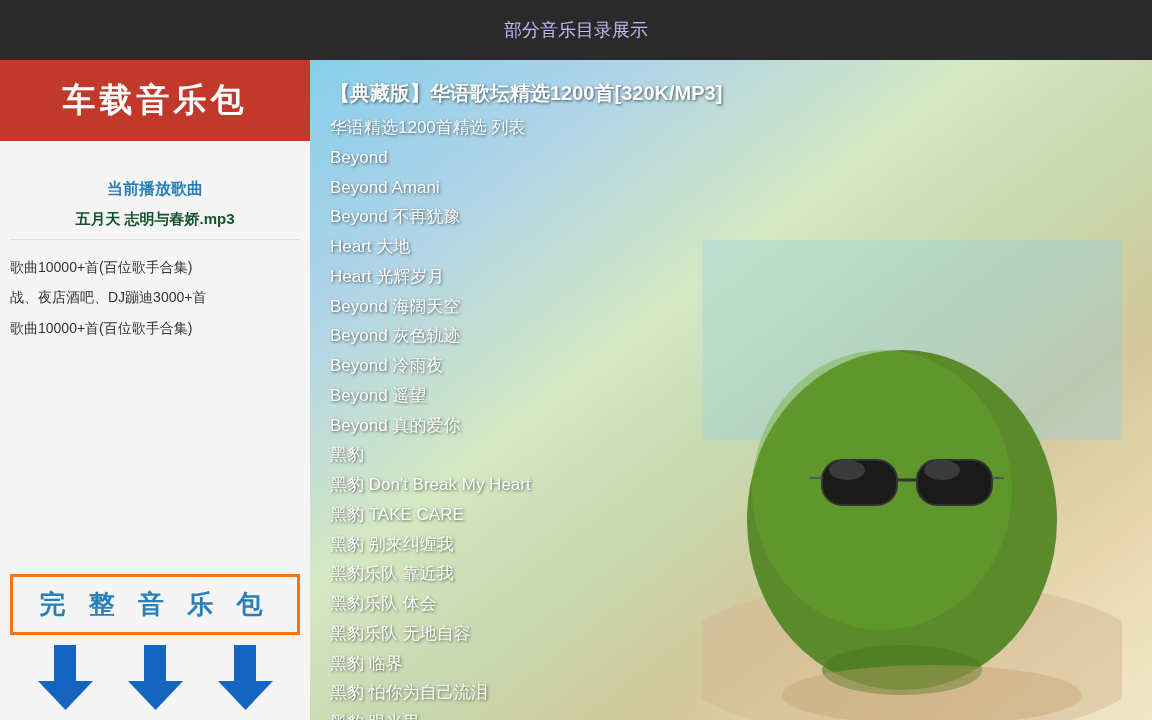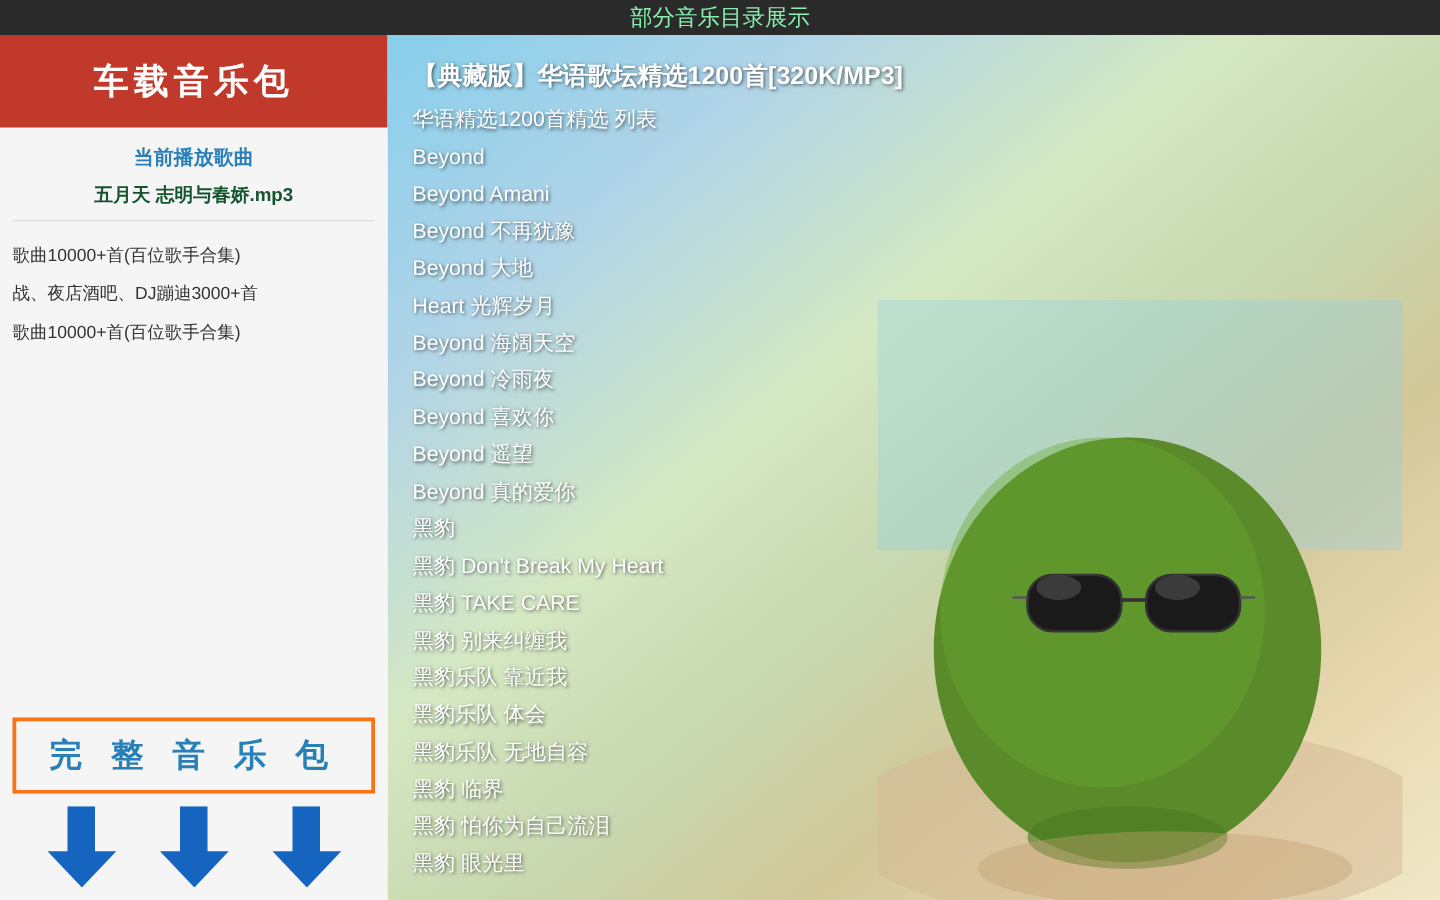--- a/index.html
+++ b/index.html
@@ -9,23 +9,23 @@
       overflow: hidden;
       font-family: "Microsoft YaHei", "SimHei", sans-serif;
       display: flex;
       flex-direction: column;
     }
 
     
     #top-bar {
       width: 100%;
       background: #2a2a2a;
-      color: #86efac;
-      text-align: center;
-      padding: 2px 0;
+      color: #c4b5fd;
+      text-align: center;
+      padding: 18px 0;
       font-size: 18px;
       flex-shrink: 0;
     }
 
     
     #main {
       display: flex;
       flex: 1;
       overflow: hidden;
     }
@@ -37,32 +37,33 @@
       background: #f5f5f5;
       display: flex;
       flex-direction: column;
       height: 100%;
     }
 
     #sidebar-header {
       background: #c0392b;
       color: #fff;
       text-align: center;
-      font-size: 28px;
+      font-size: 33px;
       font-weight: bold;
       padding: 18px 0;
       letter-spacing: 4px;
     }
 
     #sidebar-current {
       text-align: center;
       padding: 14px 10px 6px;
       font-size: 16px;
       color: #2980b9;
       font-weight: bold;
+      margin-top: 24px;
     }
 
     #sidebar-song {
       text-align: center;
       color: #14532d;
       font-size: 15px;
       font-weight: bold;
       padding: 4px 10px 10px;
     }
 
@@ -237,25 +238,25 @@
       <ellipse cx="230" cy="455" rx="150" ry="30" fill="#c4a070" opacity="0.4"></ellipse>
     </svg>
 
     <div id="song-list-overlay">
 
     <div class="song-entry header-entry">【典藏版】华语歌坛精选1200首[320K/MP3]</div>
         <div class="song-entry">华语精选1200首精选 列表</div>
         <div class="song-entry">Beyond</div>
         <div class="song-entry">Beyond Amani</div>
         <div class="song-entry">Beyond 不再犹豫</div>
-        <div class="song-entry">Beyond 大地</div>
+        <div class="song-entry">Heart 大地</div>
         <div class="song-entry">Heart 光辉岁月</div>
         <div class="song-entry">Beyond 海阔天空</div>
+        <div class="song-entry">Beyond 灰色轨迹</div>
         <div class="song-entry">Beyond 冷雨夜</div>
-        <div class="song-entry">Beyond 喜欢你</div>
         <div class="song-entry">Beyond 遥望</div>
         <div class="song-entry">Beyond 真的爱你</div>
         <div class="song-entry">黑豹</div>
         <div class="song-entry">黑豹 Don't Break My Heart</div>
         <div class="song-entry">黑豹 TAKE CARE</div>
         <div class="song-entry">黑豹 别来纠缠我</div>
         <div class="song-entry">黑豹乐队 靠近我</div>
         <div class="song-entry">黑豹乐队 体会</div>
         <div class="song-entry">黑豹乐队 无地自容</div>
         <div class="song-entry">黑豹 临界</div>

